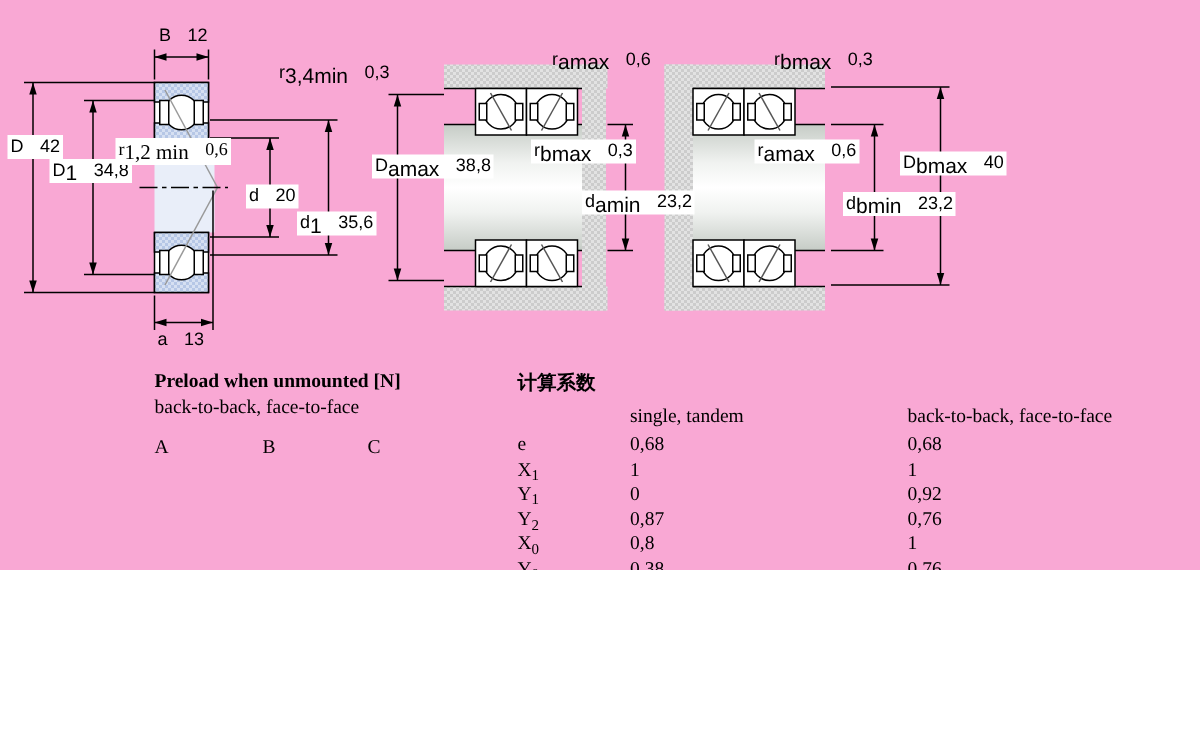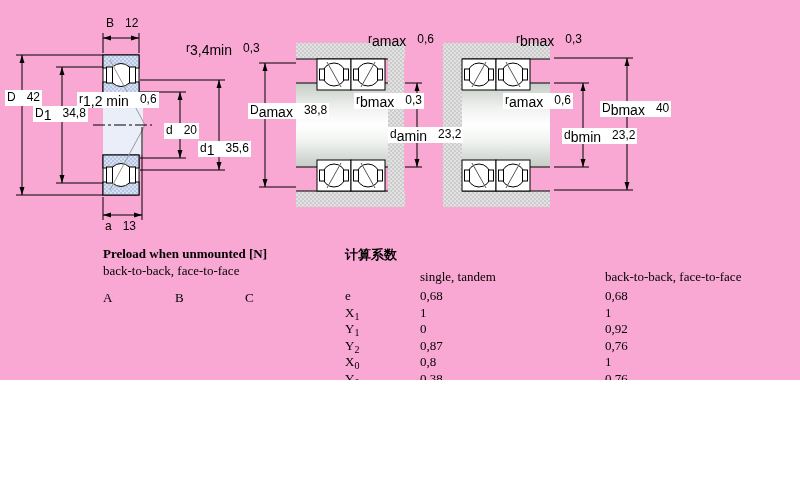--- a/index.html
+++ b/index.html
@@ -169,21 +169,21 @@
         <line x1="554" y1="190" x2="633" y2="190"></line>
         <line x1="627" y1="58" x2="627" y2="190" marker-start="url(#arrS)" marker-end="url(#arrE)"></line>
       </g>
     </g>
   </svg>
 
   <div class="lbl" style="left:106px;top:16px;"><span>B</span><span class="sub"></span><span class="val">12</span></div>
   <div class="lbl" style="left:142px;top:41px;margin-left:44px;"><span>r</span><span class="sub">3,4min</span><span class="val">0,3</span></div>
   <div class="lbl bg" style="left:5px;top:90px;"><span>D</span><span class="sub"></span><span class="val">42</span></div>
   <div class="lbl bg" style="left:33px;top:106px;"><span>D</span><span class="sub">1</span><span class="val">34,8</span></div>
-  <div class="lbl bg" style="left:77px;top:92px;"><span>r</span><span class="sub">1,2 min</span><span class="val">0,6</span></div>
+  <div class="lbl bg" style="left:77px;top:92px;font-family:Liberation Serif, serif;"><span>r</span><span class="sub">1,2 min</span><span class="val">0,6</span></div>
   <div class="lbl bg" style="left:164px;top:123px;"><span>d</span><span class="sub"></span><span class="val">20</span></div>
   <div class="lbl bg" style="left:198px;top:141px;"><span>d</span><span class="sub">1</span><span class="val">35,6</span></div>
   <div class="lbl" style="left:105px;top:219px;"><span>a</span><span class="sub"></span><span class="val">13</span></div>
 
   <div class="lbl" style="left:368px;top:32px;"><span>r</span><span class="sub">amax</span><span class="val">0,6</span></div>
   <div class="lbl bg" style="left:354px;top:93px;"><span>r</span><span class="sub">bmax</span><span class="val">0,3</span></div>
   <div class="lbl bg" style="left:248px;top:103px;"><span>D</span><span class="sub">amax</span><span class="val">38,8</span></div>
   <div class="lbl bg" style="left:388px;top:127px;"><span>d</span><span class="sub">amin</span><span class="val">23,2</span></div>
 
   <div class="lbl" style="left:516px;top:32px;"><span>r</span><span class="sub">bmax</span><span class="val">0,3</span></div>

